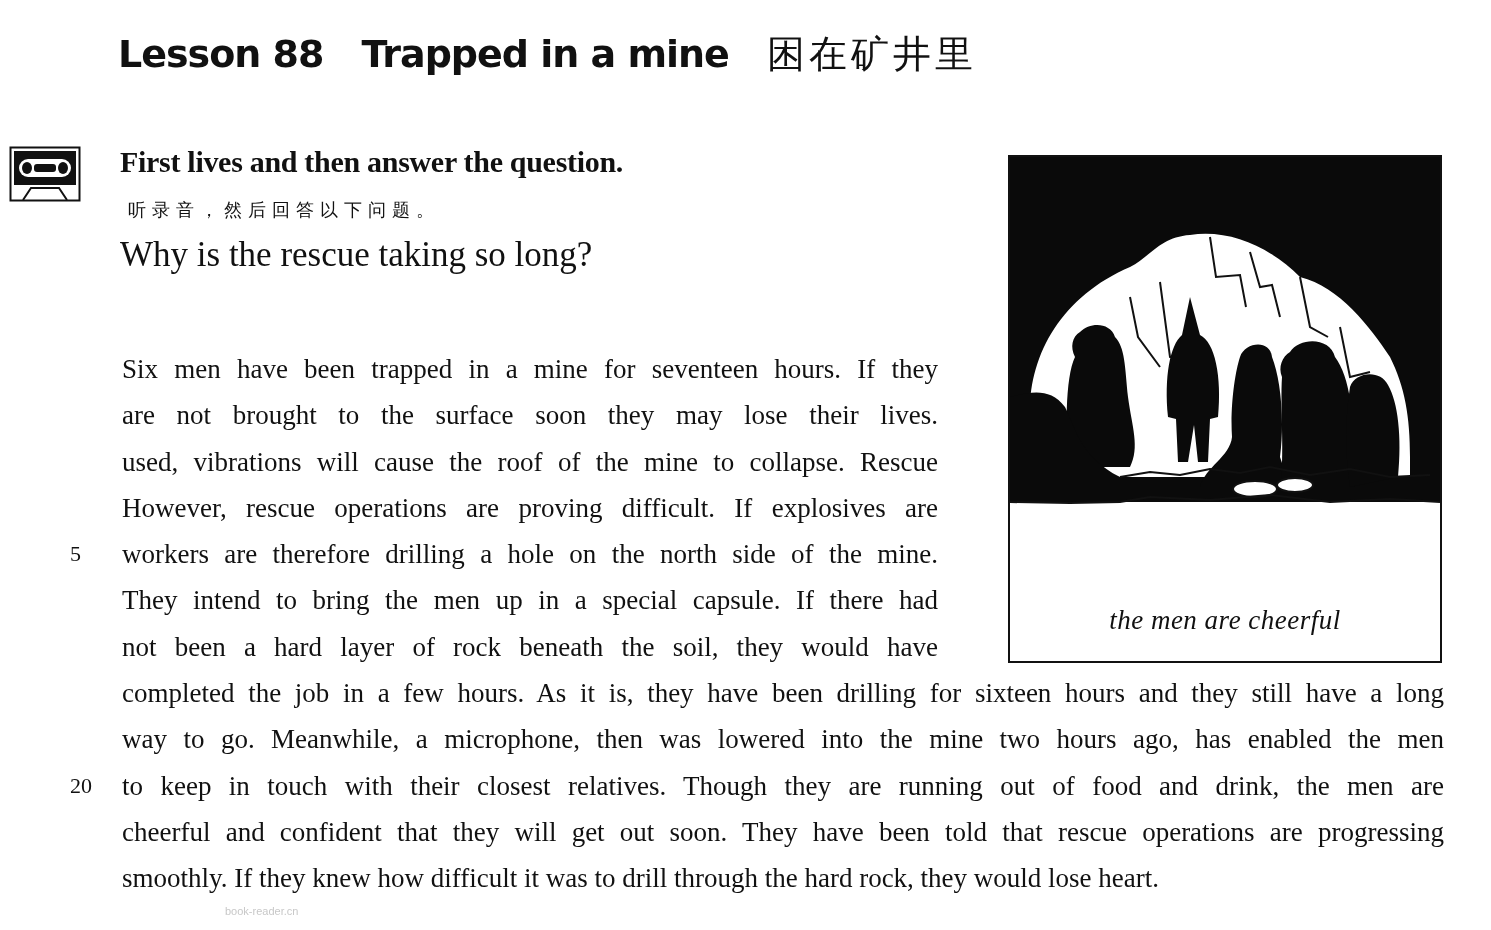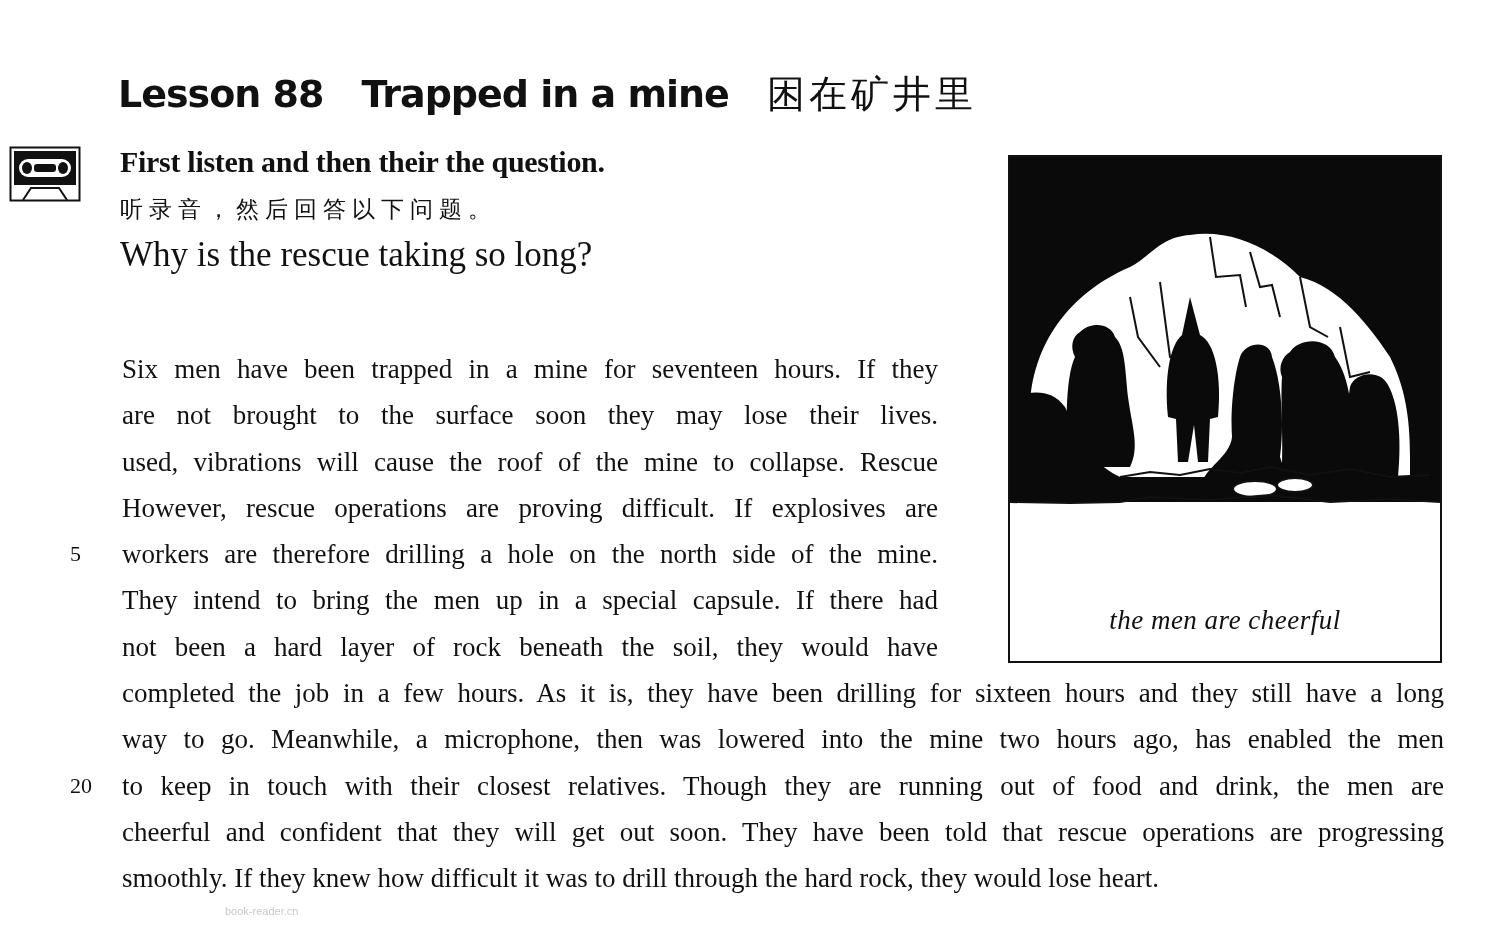--- a/index.html
+++ b/index.html
@@ -18,21 +18,20 @@
     .title {
       position: absolute;
       left: 118px;
       top: 26px;
       font-family: "DejaVu Sans", "Liberation Sans", sans-serif;
       font-weight: bold;
       font-size: 38px;
       letter-spacing: -1px;
       white-space: pre;
       line-height: 56px;
-      margin-top: 40px;
     }
     .title .gap { display: inline-block; width: 38px; }
     .title .cn { font-weight: normal; letter-spacing: 4px; font-size: 38px; }
 
     .cassette {
       position: absolute;
       left: 9px;
       top: 146px;
       width: 72px;
       height: 56px;
@@ -42,23 +41,23 @@
       position: absolute;
       left: 120px;
       top: 140px;
       font-size: 30px;
       font-weight: bold;
       line-height: 44px;
       letter-spacing: -0.3px;
     }
     .instr-cn {
       position: absolute;
-      left: 120px;
+      left: 128px;
       top: 188px;
-      font-size: 23px;
+      font-size: 18px;
       letter-spacing: 6px;
       line-height: 44px;
     }
     .question {
       position: absolute;
       left: 120px;
       top: 233px;
       font-size: 35px;
       line-height: 44px;
     }
@@ -130,21 +129,21 @@
     <rect x="1.5" y="1.5" width="69" height="53" fill="#fff" stroke="#111" stroke-width="2"></rect>
     <rect x="5" y="5" width="62" height="34" fill="#111"></rect>
     <rect x="10" y="13" width="52" height="18" rx="9" fill="#fff"></rect>
     <ellipse cx="18" cy="22" rx="5" ry="6" fill="#111"></ellipse>
     <ellipse cx="54" cy="22" rx="5" ry="6" fill="#111"></ellipse>
     <rect x="25" y="18" width="22" height="8" rx="3" fill="#111"></rect>
     <path d="M14 54 L22 42 L50 42 L58 54" fill="none" stroke="#111" stroke-width="2"></path>
   </svg>
 </div>
 
-<div class="instr">First listen and then their the question.</div>
+<div class="instr">First lives and then answer the question.</div>
 <div class="instr-cn">听录音，然后回答以下问题。</div>
 <div class="question">Why is the rescue taking so long?</div>
 
 <div class="passage">
   <div class="line narrow"><span class="lnum"></span><span>Six men have been trapped in a mine for seventeen hours. If they</span></div>
   <div class="line narrow"><span class="lnum"></span><span>are not brought to the surface soon they may lose their lives.</span></div>
   <div class="line narrow"><span class="lnum"></span><span>used, vibrations will cause the roof of the mine to collapse. Rescue</span></div>
   <div class="line narrow"><span class="lnum"></span><span>However, rescue operations are proving difficult. If explosives are</span></div>
   <div class="line narrow"><span class="lnum">5</span><span>workers are therefore drilling a hole on the north side of the mine.</span></div>
   <div class="line narrow"><span class="lnum"></span><span>They intend to bring the men up in a special capsule. If there had</span></div>

